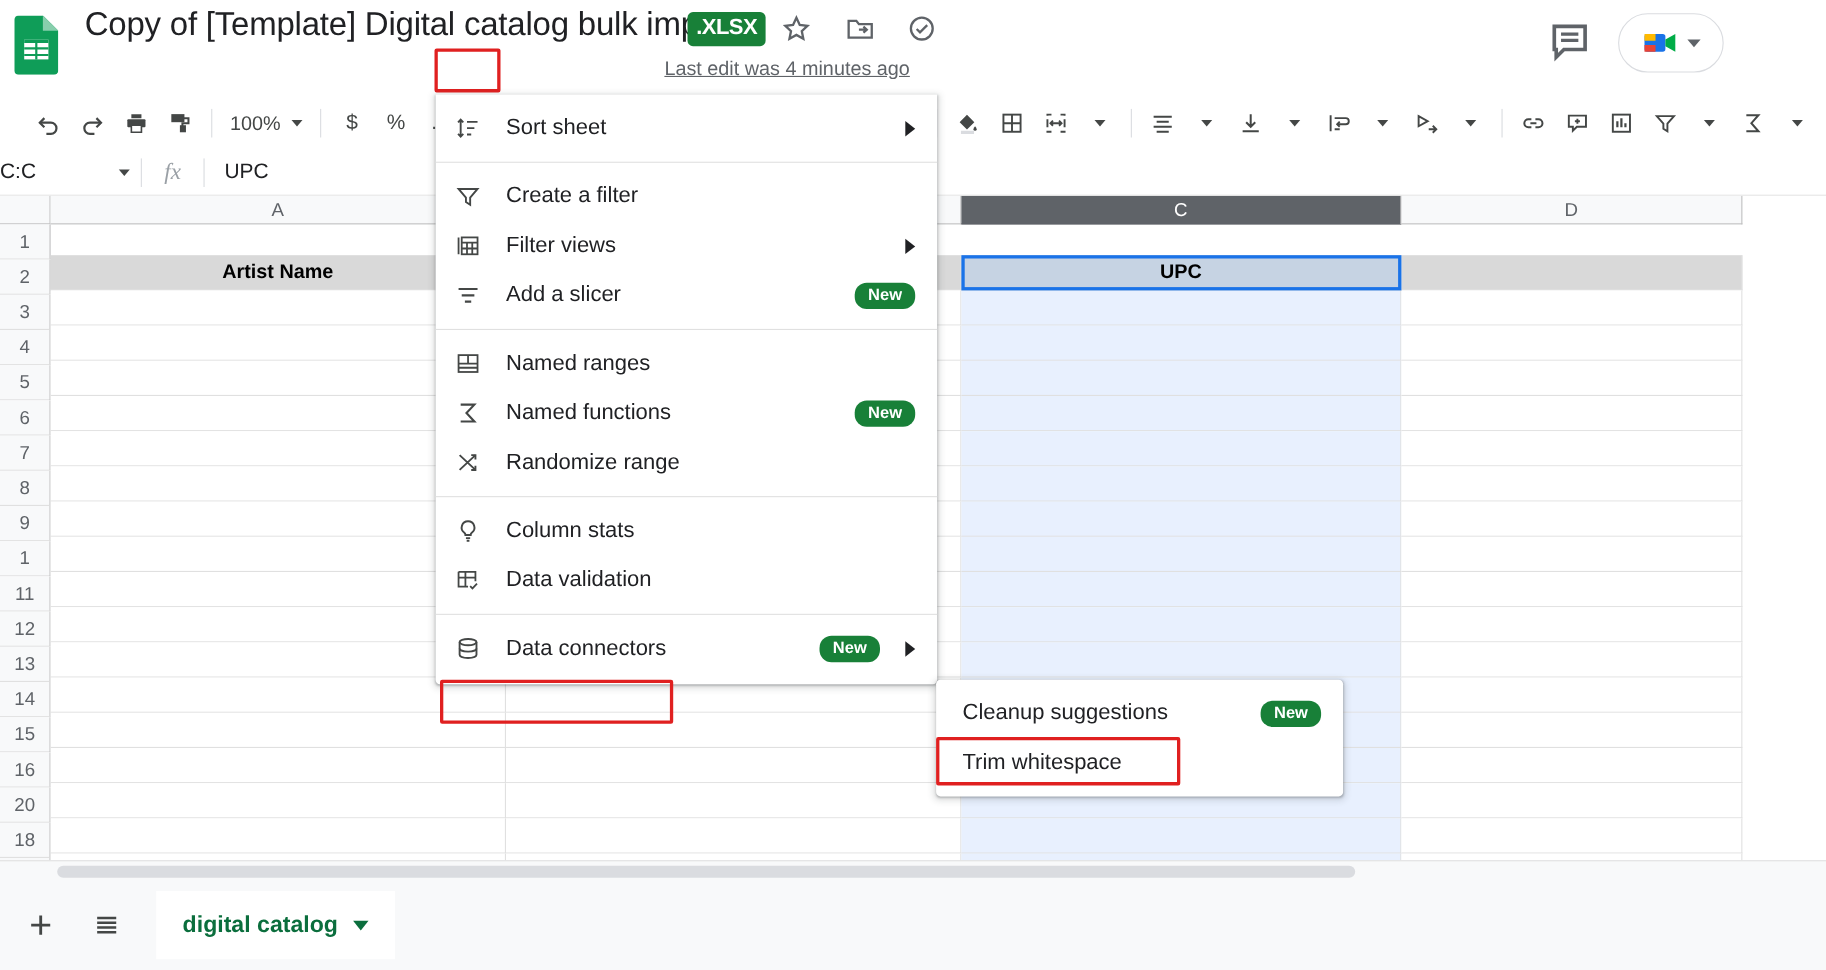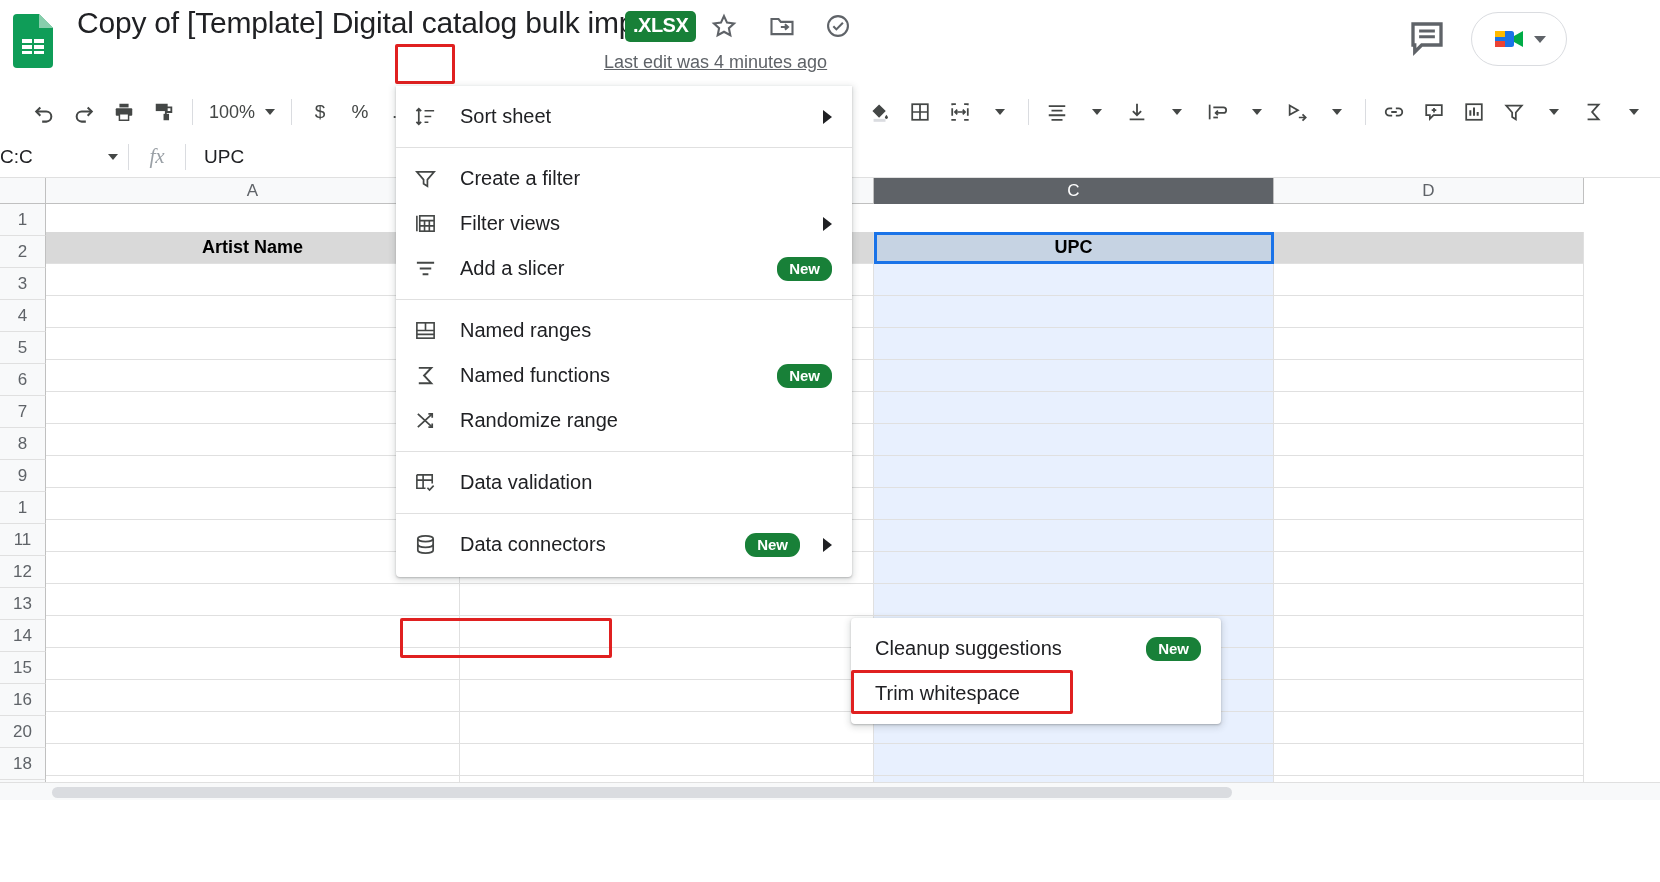--- a/index.html
+++ b/index.html
@@ -544,20 +544,36 @@
           <div class="cell" style="width: 414px;"></div>
           <div class="cell sel-col" style="width: 400px;"></div>
           <div class="cell" style="width: 310px;"></div>
         </div>
       </div>
     <div class="hscroll-track">
       <div class="hscroll-thumb"></div>
     </div>
   </div>
 
+  <div class="sheetbar">
+    <div class="sb-btn">
+      <svg viewBox="0 0 24 24" stroke="#444746" stroke-width="2.4">
+          <path d="M12 4v16M4 12h16"></path>
+        </svg>
+    </div>
+    <div class="sb-btn">
+      <svg viewBox="0 0 24 24" stroke="#444746" stroke-width="2.2">
+          <path d="M4 6h16M4 10h16M4 14h16M4 18h16"></path>
+        </svg>
+    </div>
+    <div class="sheet-tab">
+      <span>digital catalog</span>
+      <span class="tab-caret"></span>
+    </div>
+  </div>
 
   <div class="menu-popup" id="data-menu">
       <div class="mrow">
         <span class="micon">
           <svg viewBox="0 0 24 24" fill="none" stroke="#444746" stroke-width="1.8">
             <path d="M5 4v16M2.5 6.5L5 4l2.5 2.5M2.5 17.5L5 20l2.5-2.5"></path>
             <path d="M11 6h10M11 12h7M11 18h4"></path>
           </svg>
         </span>
         <span class="mlabel">Sort sheet</span>
@@ -614,20 +630,29 @@
       <div class="mrow">
         <span class="micon">
           <svg viewBox="0 0 24 24" fill="none" stroke="#444746" stroke-width="1.8">
             <path d="M4 5l15 14M19 5L4 19"></path>
             <path d="M15 5h4v4M15 19h4v-4"></path>
           </svg>
         </span>
         <span class="mlabel">Randomize range</span>
       </div>
       <div class="msep"></div>
+      <div class="mrow">
+        <span class="micon">
+          <svg viewBox="0 0 24 24" fill="none" stroke="#444746" stroke-width="1.8">
+            <path d="M12 3a6 6 0 0 1 3.5 10.9c-.6.5-1 1.2-1 2.1h-5c0-.9-.4-1.6-1-2.1A6 6 0 0 1 12 3z"></path>
+            <path d="M10 19h4M10.7 21.5h2.6"></path>
+          </svg>
+        </span>
+        <span class="mlabel">Column stats</span>
+      </div>
       <div class="mrow">
         <span class="micon">
           <svg viewBox="0 0 24 24" fill="none" stroke="#444746" stroke-width="1.7">
             <path d="M3 4h16v9"></path>
             <path d="M3 4v14h9"></path>
             <path d="M3 9.5h16M9.5 4v14"></path>
             <path d="M14 17.5l2.2 2.3 4.3-4.5"></path>
           </svg>
         </span>
         <span class="mlabel">Data validation</span>

